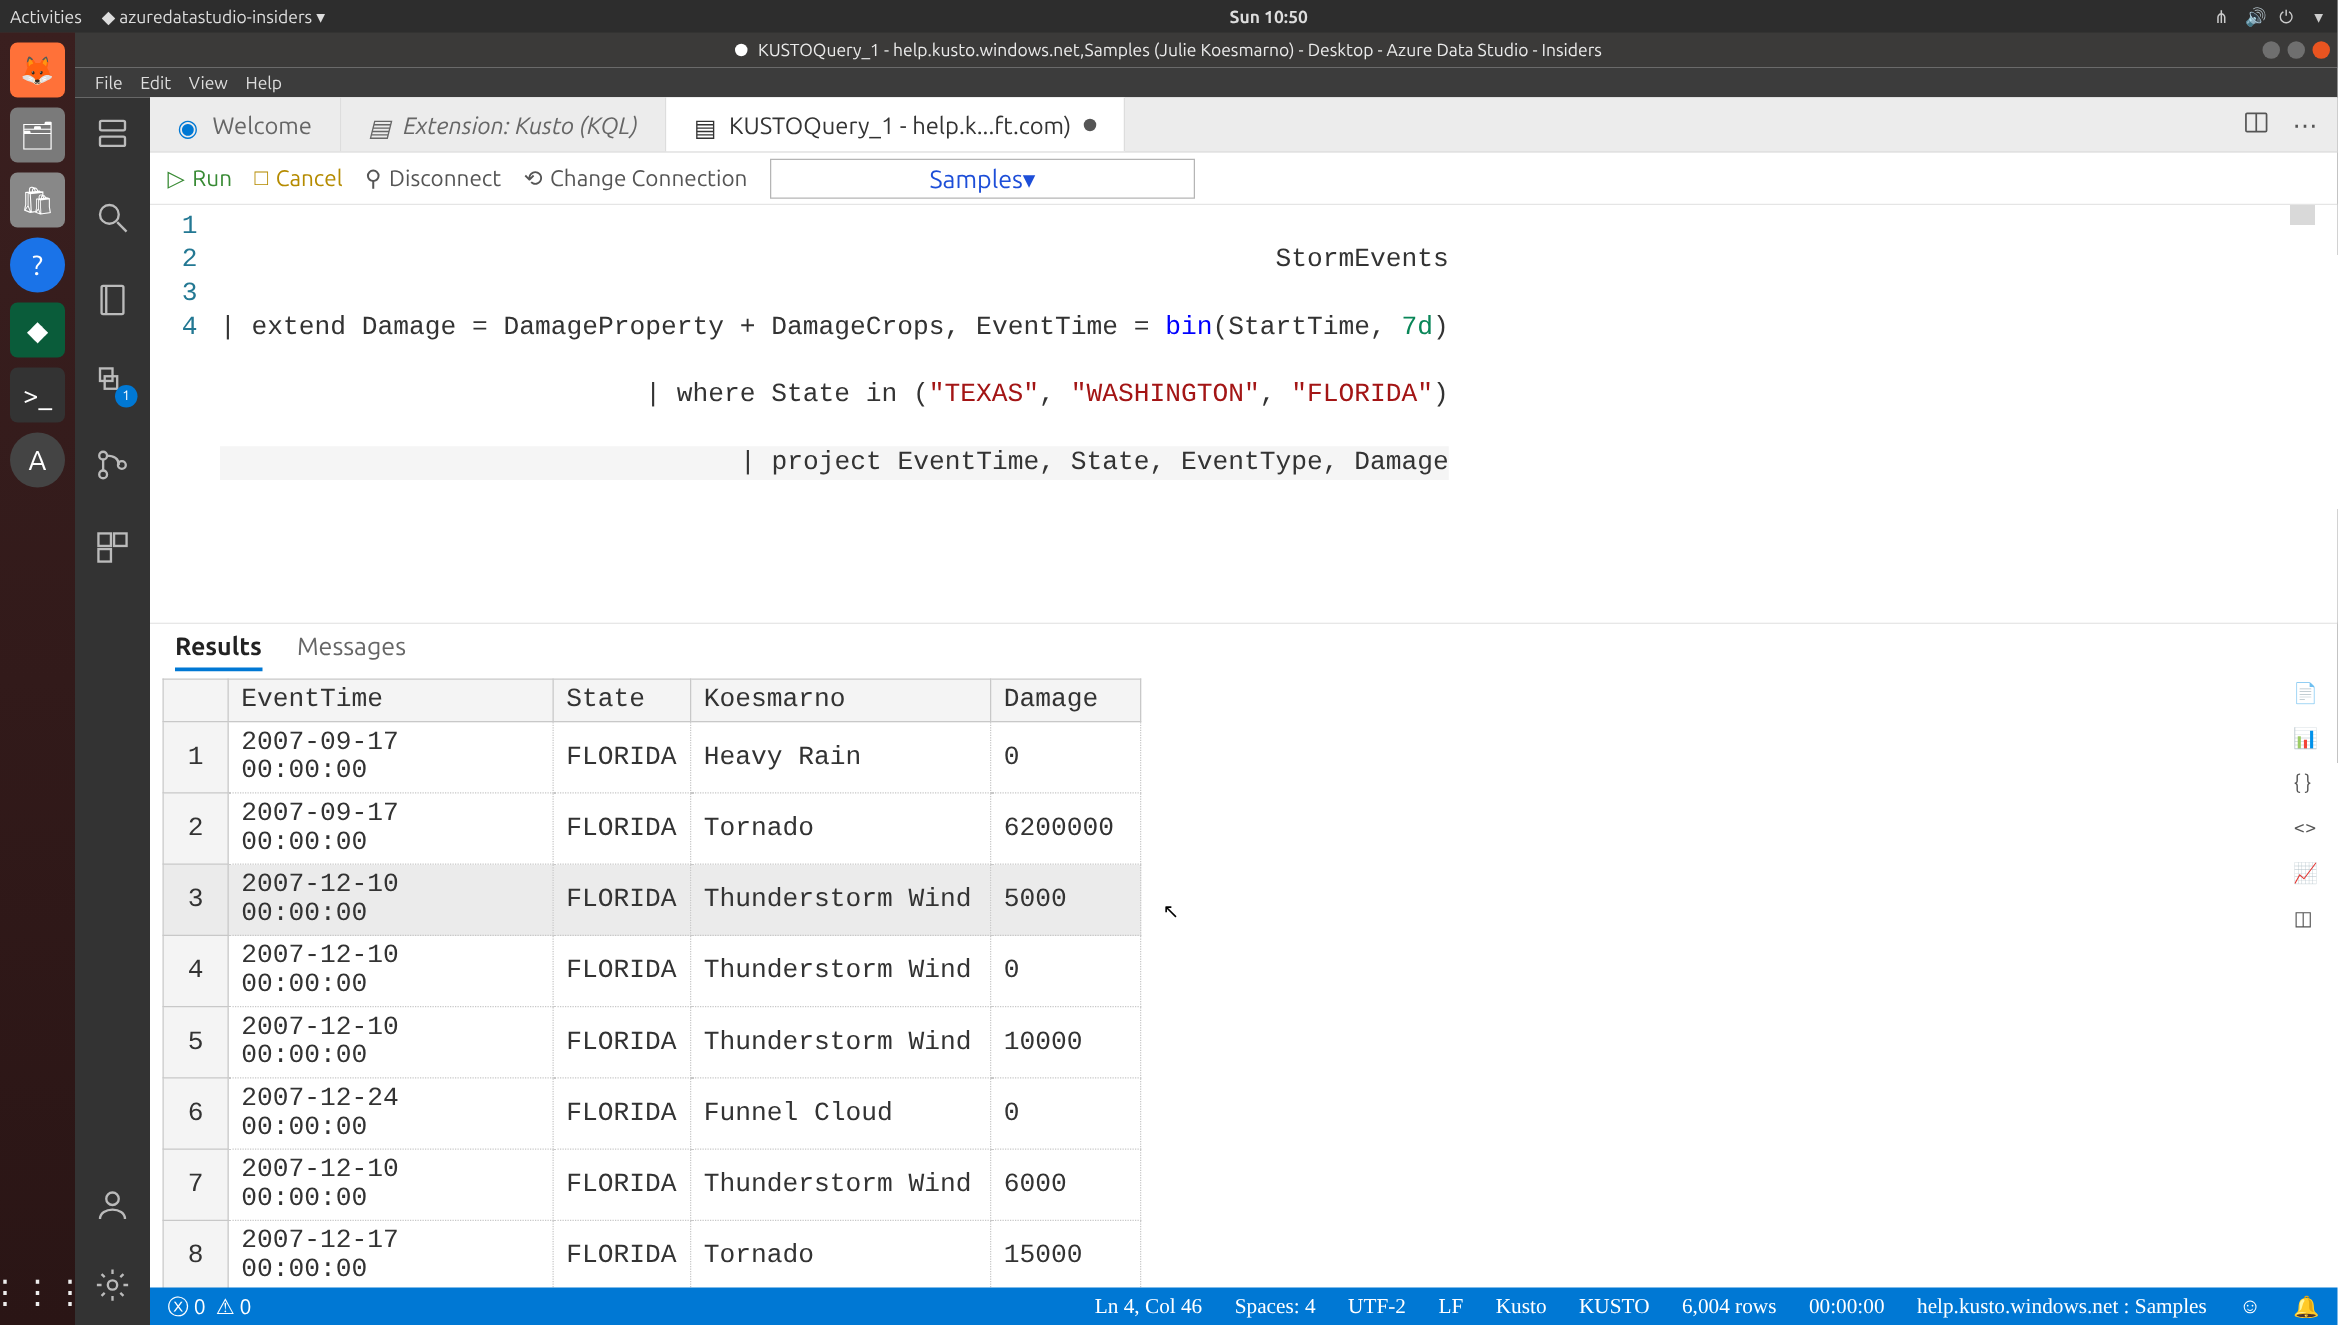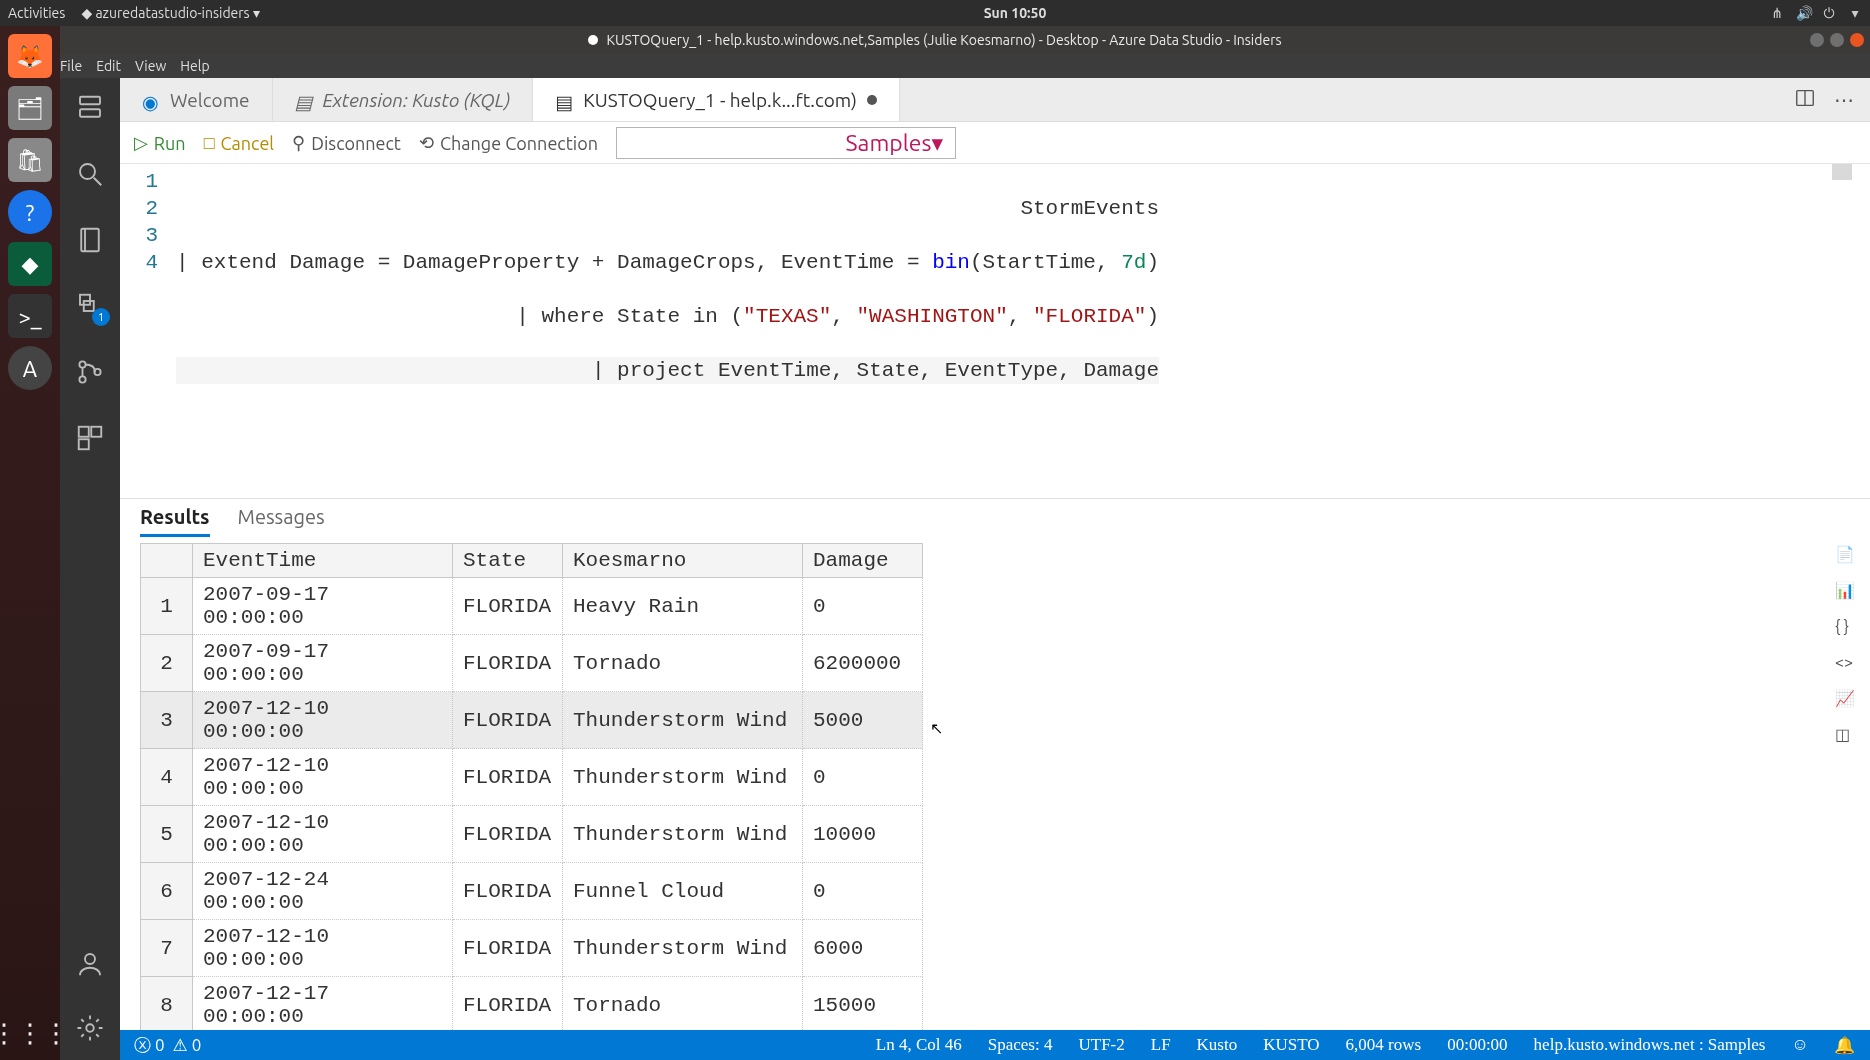--- a/index.html
+++ b/index.html
@@ -87,21 +87,21 @@
     flex-direction: column;
   }
 
   
   .menu-bar {
     height: 24px;
     background: #3c3c3c;
     color: #ddd;
     display: flex;
     align-items: center;
-    padding: 0 0;
+    padding: 0 16px;
     gap: 14px;
     font-size: 14px;
   }
 
   .app-body {
     flex: 1;
     display: flex;
     min-height: 0;
   }
 
@@ -170,22 +170,22 @@
     border-bottom:1px solid #e5e5e5;
     font-size:18px;
     color:#555;
   }
   .qt-btn{display:flex;align-items:center;gap:6px;}
   .qt-run{color:#388a34;}
   .qt-cancel{color:#b58b00;}
   .db-select{
     border:1px solid #b5b5b5;
     height:32px; width:340px;
-    display:flex;align-items:center;justify-content:flex-end;
-    padding:0 12px;font-size:23px;color:#be185d;
+    display:flex;align-items:center;justify-content:center;
+    padding:0 12px;font-size:20px;color:#1d4ed8;
   }
 
   
   .editor{
     flex:0 0 auto;
     display:flex;
     font-family: "Droid Sans Mono","Courier New",monospace;
     font-size:21px;
     padding:4px 0 60px 0;
     background:#fff;
@@ -214,21 +214,21 @@
     text-align:center;
   }
   .rtab{padding-bottom:6px;}
   .rtab.active{color:#222;font-weight:700;border-bottom:3px solid #0078d4;}
 
   .results-body{
     flex:1;display:flex;min-height:0;
   }
   .grid-wrap{
     overflow:auto;
-    padding:6px 0 0 20px;
+    padding:6px 0 0 10px;
   }
   table.grid{
     border-collapse:collapse;
     font-family:"Droid Sans Mono","Courier New",monospace;
     font-size:21px;
     color:#333;
   }
   table.grid th, table.grid td{
     border:1px dotted #c8c8c8;
     padding:5px 10px;

